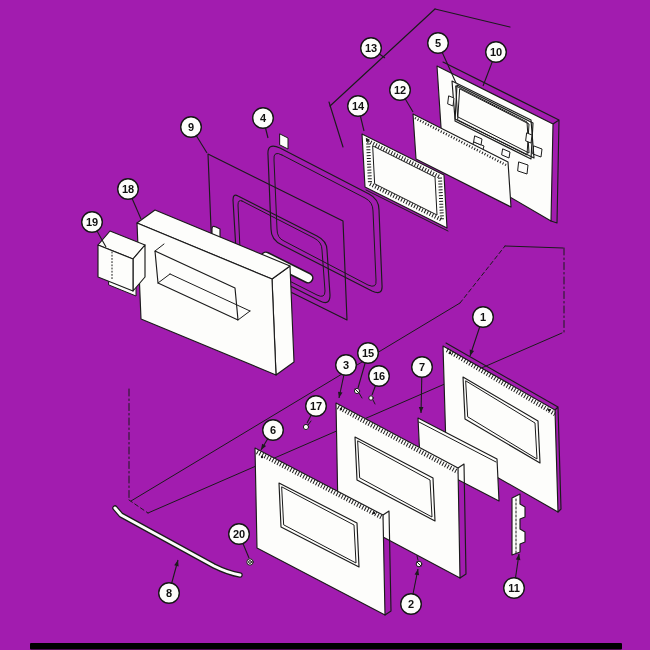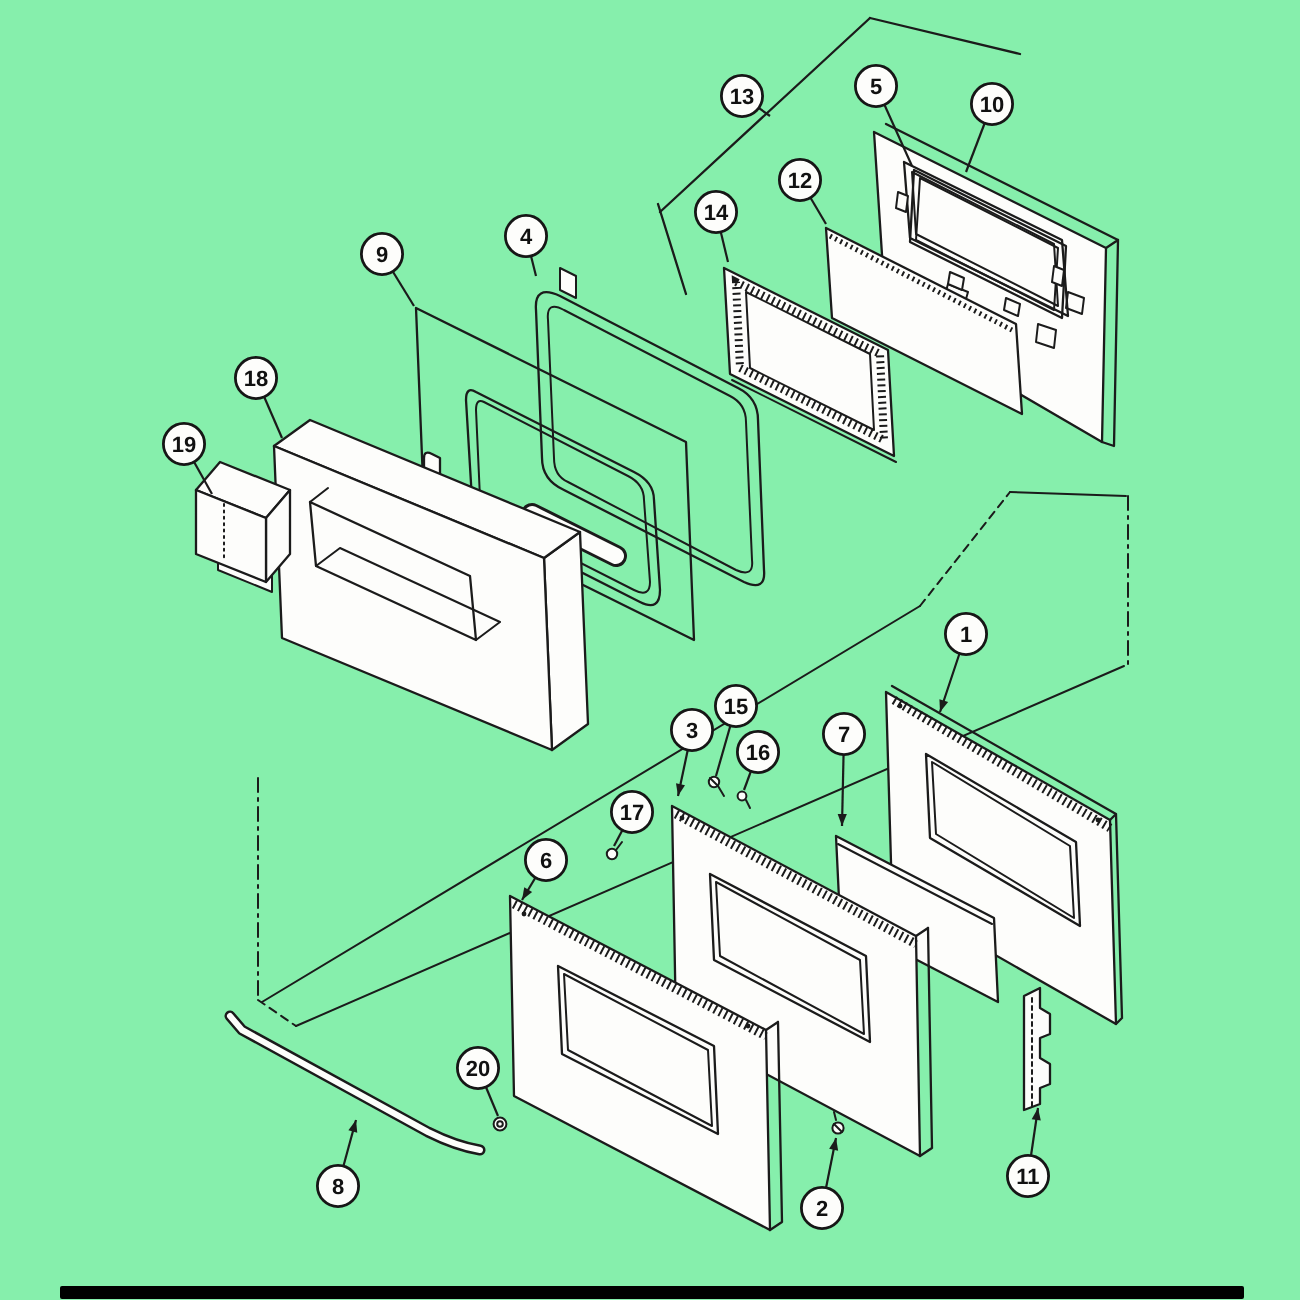--- a/index.html
+++ b/index.html
@@ -1,16 +1,16 @@
 <!DOCTYPE html>
 <html><head>
 <meta charset="utf-8">
 <style>
   html,body{margin:0;padding:0;background:#ffffff;}
-  .page{position:relative;width:650px;height:650px;background:#86efac;overflow:hidden;
+  .page{position:relative;width:650px;height:650px;background:#a21caf;overflow:hidden;
         font-family:"Liberation Sans",sans-serif;}
   svg{display:block;}
   .ln{stroke:#1b1b1b;stroke-width:1.15;fill:none;stroke-linejoin:round;stroke-linecap:round;}
   .thin{stroke-width:1;}
   .fb{fill:#fdfdfb;}
   .nf{fill:none;}
   .dash{stroke-dasharray:4 3;}
   .dashdot{stroke-dasharray:7 3 1.5 3;}
   .hatch{stroke:#1b1b1b;fill:none;stroke-linecap:butt;stroke-dasharray:1 1.9;}
   .dot{fill:#1b1b1b;stroke:none;}

